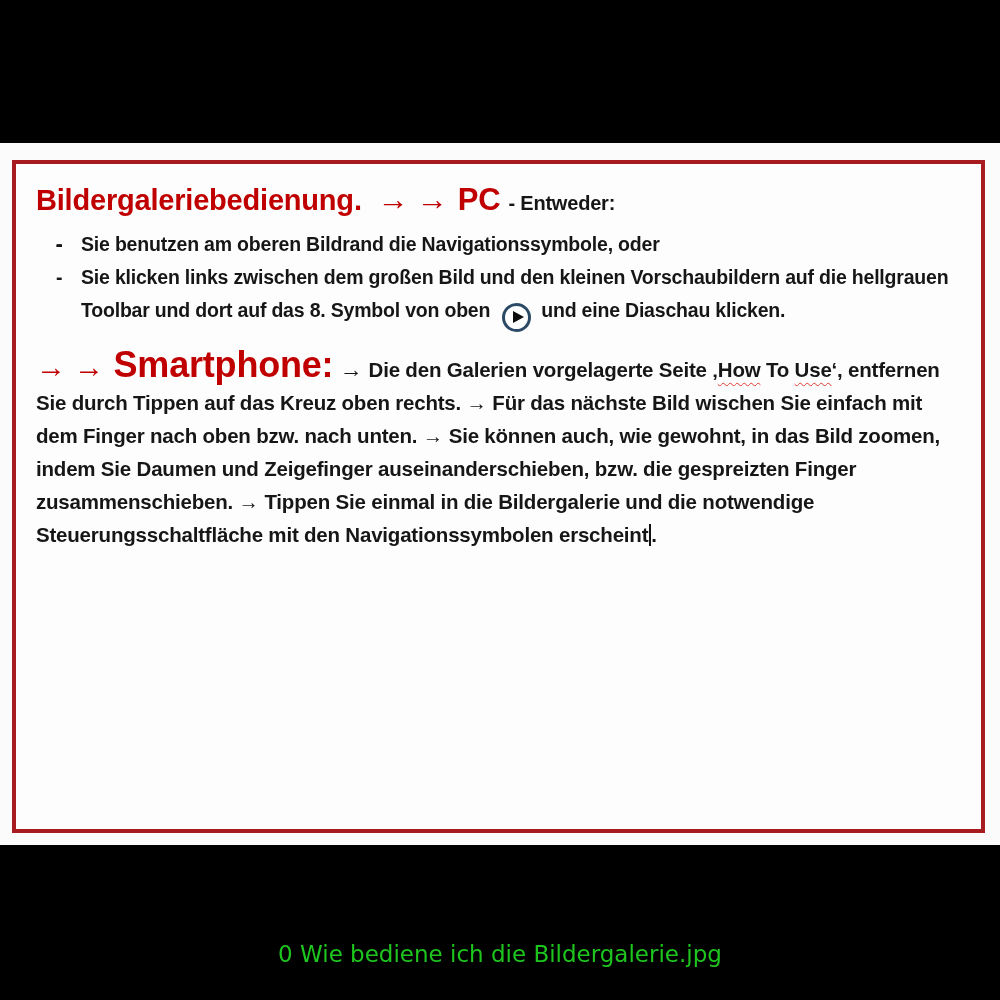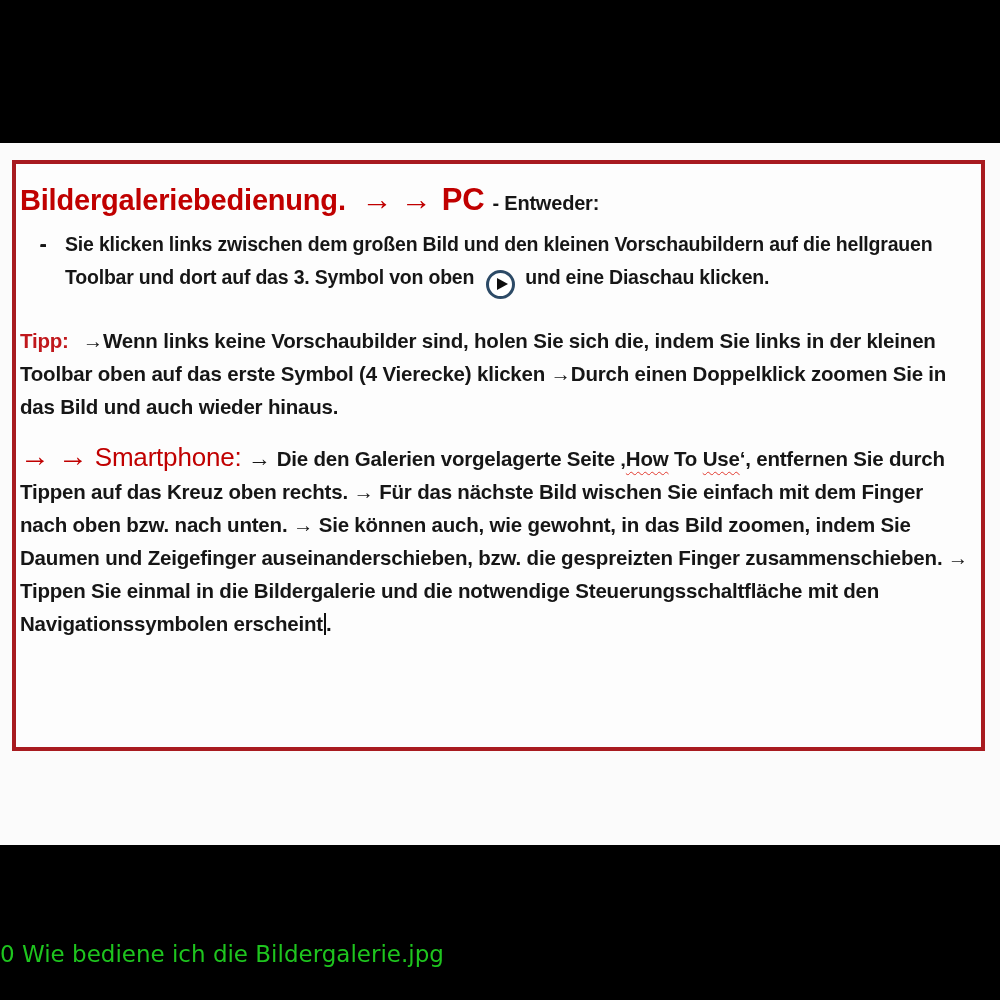--- a/index.html
+++ b/index.html
@@ -5,23 +5,23 @@
   html,body{margin:0;padding:0;}
   body{
     width:1000px;height:1000px;background:#000;position:relative;
     font-family:"Liberation Sans",sans-serif;overflow:hidden;
   }
   .page-white{
     position:absolute;left:0;top:143px;width:1000px;height:702px;
     background:#fbfbfb;
   }
   .red-frame{
-    position:absolute;left:12px;top:17px;width:973px;height:591px;
+    position:absolute;left:12px;top:17px;width:973px;height:673px;
     box-sizing:border-box;border:4px solid #a81b20;background:#fdfdfd;
-    padding:10px 12px 10px 4px;
+    padding:10px 12px 10px 20px;
   }
   .doc{color:#161616;font-weight:700;letter-spacing:-0.2px;}
   
   .title-line{margin:8px 0 10px 0;white-space:nowrap;}
   .title-red{color:#c00000;font-size:29px;font-weight:700;}
   .title-arrows{color:#c00000;font-size:31px;font-weight:700;margin:0 10px 0 16px;}
   .title-pc{color:#c00000;font-size:31px;font-weight:700;}
   .title-suffix{color:#161616;font-size:20px;font-weight:700;margin-left:8px;}
   
   .bullets{margin-top:8px;}
@@ -36,35 +36,35 @@
     width:0;height:0;border-left:11px solid #0d0d0d;
     border-top:6.5px solid transparent;border-bottom:6.5px solid transparent;
     margin-left:3px;
   }
   
   .tip{margin-top:25px;font-size:20.5px;line-height:33px;}
   .tip-label{color:#c0181c;margin-right:14px;}
   
   .smart{margin-top:16px;font-size:20.5px;line-height:33px;}
   .smart-heading-arrows{color:#c00000;font-size:30px;font-weight:700;}
-  .smart-heading{color:#c00000;font-size:26px;font-weight:400;}
+  .smart-heading{color:#c00000;font-size:36px;font-weight:700;}
   .smart-arrow{font-size:23px;}
   .squiggle{
     text-decoration:underline;text-decoration-style:wavy;
     text-decoration-color:#e23b30;text-decoration-thickness:1px;
     text-underline-offset:5px;
     text-align:right;
   }
   .caret{
     display:inline-block;width:2px;height:22px;background:#111;
     vertical-align:-4px;margin:0 0 0 1px;
   }
   
   .caption{
-    position:absolute;left:0;top:941px;width:1000px;
+    position:absolute;left:0;top:941px;width:1000px;text-align:center;
     font-family:"DejaVu Sans",sans-serif;font-size:23px;font-weight:400;
     color:#1ec51e;
   }
 </style>
 </head>
 <body>
 
 <div class="page-white">
   <div class="red-frame doc">
 
@@ -76,32 +76,29 @@
       <div class="bullet">
         <span class="dash">-</span>
       </div>
       <div class="bullet">
         <span class="dash">-</span>
       </div>
       <div class="bullet">
         <span class="dash">-</span>
       </div>
       <div class="bullet">
-        <span class="dash">-</span>
+        <span class="dash">-</span><span>Sie benutzen am oberen Bildrand die Navigationssymbole, oder</span>
       </div>
       <div class="bullet">
-        <span class="dash">-</span><span>Sie klicken links zwischen dem großen Bild und den kleinen Vorschaubildern auf die hellgrauen Toolbar und dort auf das 3. Symbol von oben</span><span class="inline-play">
+        <span class="dash">-</span><span>Sie klicken links zwischen dem großen Bild und den kleinen Vorschaubildern auf die hellgrauen Toolbar und dort auf das 8. Symbol von oben</span><span class="inline-play">
             <span class="tri"></span>
           </span><span>und eine Diaschau klicken.</span>
       </div>
     </div>
 
-    <div class="tip">
-      <span class="tip-label">Tipp:</span><span>→Wenn links keine Vorschaubilder sind, holen Sie sich die, indem Sie links in der kleinen Toolbar oben auf das erste Symbol (4 Vierecke) klicken →Durch einen Doppelklick zoomen Sie in das Bild und auch wieder hinaus.</span>
-    </div>
 
     <div class="smart">
       <span class="smart-heading-arrows">→ →</span><span class="smart-heading"> Smartphone:</span><span class="smart-arrow"> → </span><span>Die den Galerien vorgelagerte Seite ‚</span><span class="squiggle">How</span><span> To </span><span class="squiggle">Use</span><span>‘, entfernen Sie durch Tippen auf das Kreuz oben rechts. → Für das nächste Bild wischen Sie einfach mit dem Finger nach oben bzw. nach unten. → Sie können auch, wie gewohnt, in das Bild zoomen, indem Sie Daumen und Zeigefinger auseinanderschieben, bzw. die gespreizten Finger zusammenschieben. → Tippen Sie einmal in die Bildergalerie und die notwendige Steuerungsschaltfläche mit den Navigationssymbolen erscheint</span><span class="caret"></span><span>.</span>
     </div>
 
   </div>
 </div>
 
 <div class="caption">0 Wie bediene ich die Bildergalerie.jpg</div>
 

